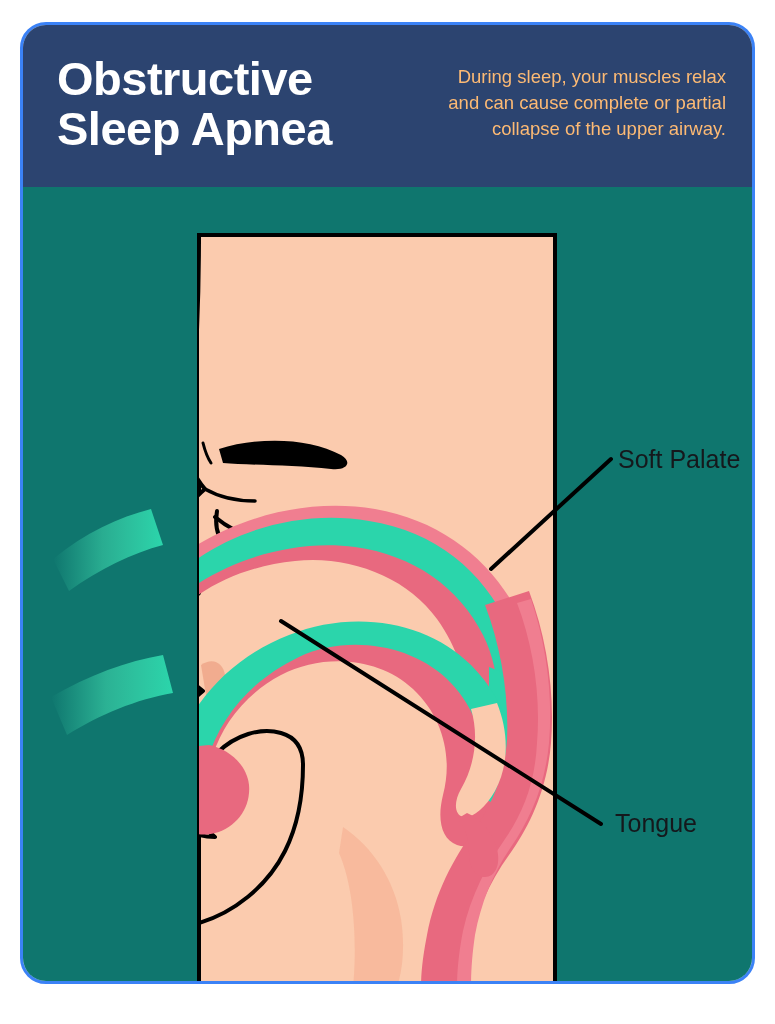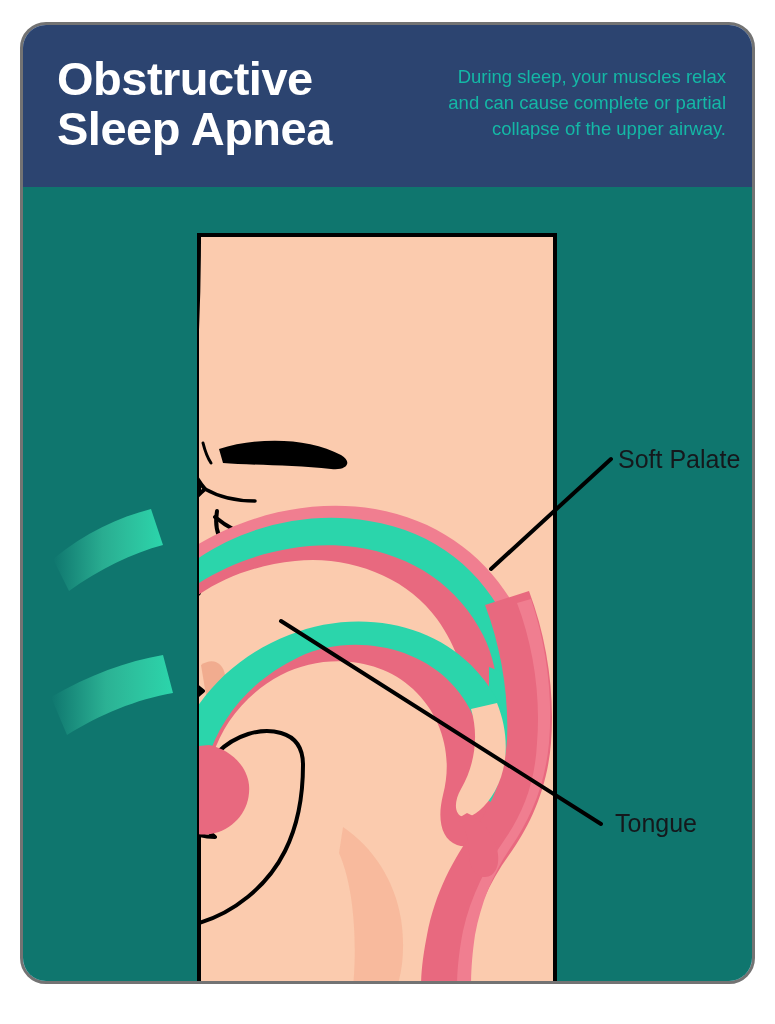--- a/index.html
+++ b/index.html
@@ -15,21 +15,21 @@
     overflow: hidden;
   }
 
   #infographic-card {
     position: absolute;
     left: 20px;
     top: 22px;
     width: 735px;
     height: 962px;
     box-sizing: border-box;
-    border: 3px solid #737373;
+    border: 3px solid #3b82f6;
     border-radius: 26px;
     background: #CFE2F7;
     overflow: hidden;
   }
 
   
   #card-header {
     position: absolute;
     left: 0;
     top: 0;
@@ -46,21 +46,21 @@
     font-size: 47px;
     font-weight: bold;
     line-height: 1.06;
     letter-spacing: -0.5px;
     white-space: pre-line;
     margin: 0;
     flex: 0 0 auto;
     padding-bottom: 4px;
   }
   #header-subtitle {
-    color: #14b8a6;
+    color: #fdba74;
     font-size: 18.5px;
     line-height: 1.42;
     text-align: right;
     white-space: pre-line;
     margin: 0;
     flex: 1 1 auto;
     padding-left: 16px;
     padding-bottom: 6px;
   }
 

